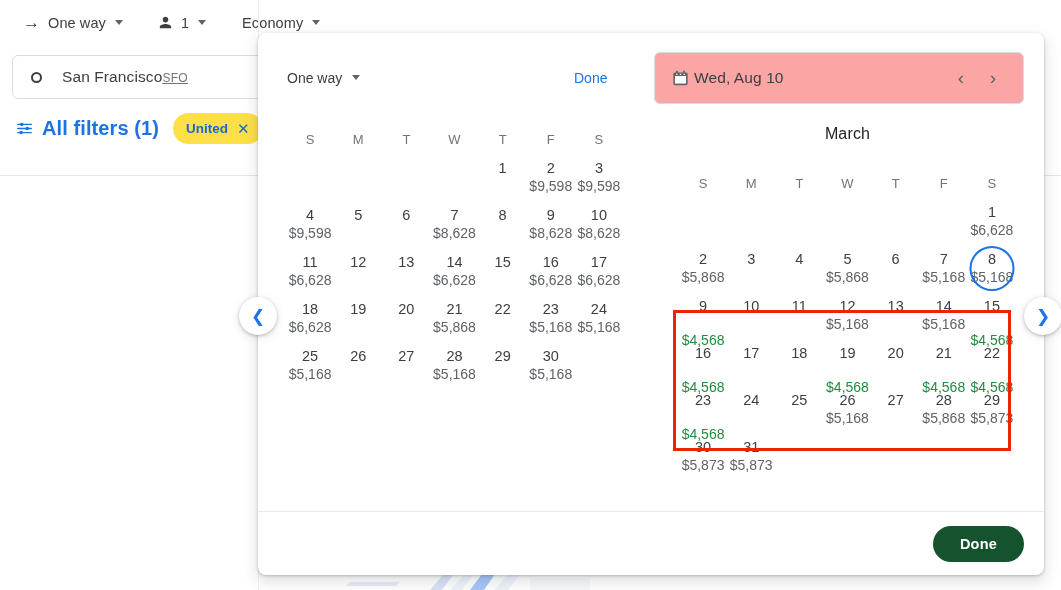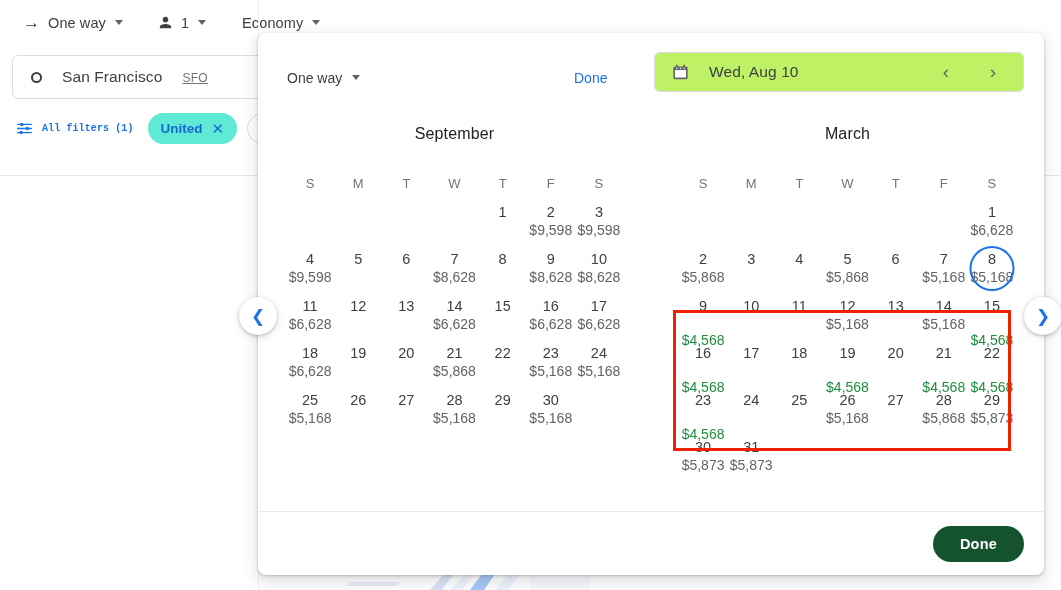--- a/index.html
+++ b/index.html
@@ -32,32 +32,32 @@
   .searchbar {
     position: absolute; left: 12px; top: 55px; width: 306px; height: 44px;
     border: 1px solid #dadce0; border-radius: 6px; background: #fff;
     display: flex; align-items: center; padding-left: 18px; gap: 20px;
   }
   .origin-dot {
     width: 11px; height: 11px; border-radius: 50%;
     border: 2.4px solid #3c4043; flex: none;
   }
   .origin-text { font-size: 15.5px; color: #3c4043; letter-spacing: .1px; }
-  .origin-code { font-size: 12px; color: #70757a; margin-left: 20px; letter-spacing: .3px; text-decoration: underline; }
+  .origin-code { font-size: 12px; color: #70757a; margin-left: 0; letter-spacing: .3px; text-decoration: underline; }
 
   .filterrow {
     position: absolute; left: 12px; top: 113px; height: 31px;
     display: flex; align-items: center; gap: 10px;
   }
   .allfilters { display: flex; align-items: center; gap: 9px; cursor: pointer; padding: 0 4px;}
   .tune-ico { width: 17px; height: 15px; display: block; }
-  .allfilters-lbl { font-size: 10px; color: #1a73e8; font-weight: 600; letter-spacing: .1px; font-family: Liberation Mono, monospace; }
+  .allfilters-lbl { font-size: 20px; color: #1a73e8; font-weight: 600; letter-spacing: .1px; }
   .chip {
     height: 31px; display: flex; align-items: center; gap: 9px;
-    background: #5eead4; color: #1967d2; border-radius: 16px;
+    background: #fde047; color: #1967d2; border-radius: 16px;
     padding: 0 13px; font-size: 13.5px; font-weight: 600; cursor: pointer;
   }
   .chip-x { font-size: 15px; font-weight: 400; line-height: 1; }
   .chip-outline {
     height: 31px; display: flex; align-items: center; background: #fff;
     border: 1px solid #dadce0; border-radius: 16px; padding: 0 13px;
     font-size: 13.5px; color: #3c4043; cursor: pointer; overflow: hidden;
     max-width: 36px;
   }
 
@@ -85,23 +85,23 @@
     position: relative; height: 89px; padding: 0 24px;
     display: flex; align-items: center;
   }
   .dlg-trip { display: flex; align-items: center; gap: 8px; cursor: pointer;
     font-size: 14px; color: #3c4043; margin-left: 5px; }
   .dlg-reset {
     position: absolute; left: 316px; top: 50%; transform: translateY(-50%);
     font-size: 14px; color: #1a73e8; cursor: pointer; font-weight: 500;
   }
   .datefield {
-    position: absolute; left: 396px; top: 19px; width: 370px; height: 40px;
+    position: absolute; left: 396px; top: 19px; width: 370px; height: 52px;
     border: 1px solid #dadce0; border-radius: 6px; display: flex;
-    align-items: center; padding: 0 16px; gap: 19px; background: #bef264;
+    align-items: center; padding: 0 16px; gap: 4px; background: #fca5a5;
   }
   .cal-ico { width: 19px; height: 20px; display: block; flex: none; }
   .date-val { font-size: 15.5px; color: #3c4043; letter-spacing: .1px; flex: 1; }
   .navchev {
     width: 28px; height: 28px; display: flex; align-items: center;
     justify-content: center; color: #5f6368; font-size: 19px; cursor: pointer;
     font-family: "Liberation Sans", sans-serif;
   }
 
   .months {
@@ -257,21 +257,20 @@
           <rect x="15.8" y="6.6" width="1.6" height="1.6" fill="#fff"></rect>
         </svg>
         <span class="date-val">Wed, Aug 10</span>
         <span class="navchev">‹</span>
         <span class="navchev">›</span>
       </div>
     </div>
 
     <div class="months">
         <div class="month">
-          <div class="month-title">September</div>
           <div class="grid">
             <div class="wd">S</div>
             <div class="wd">M</div>
             <div class="wd">T</div>
             <div class="wd">W</div>
             <div class="wd">T</div>
             <div class="wd">F</div>
             <div class="wd">S</div>
             <div class="cell empty"></div>
             <div class="cell empty"></div>

